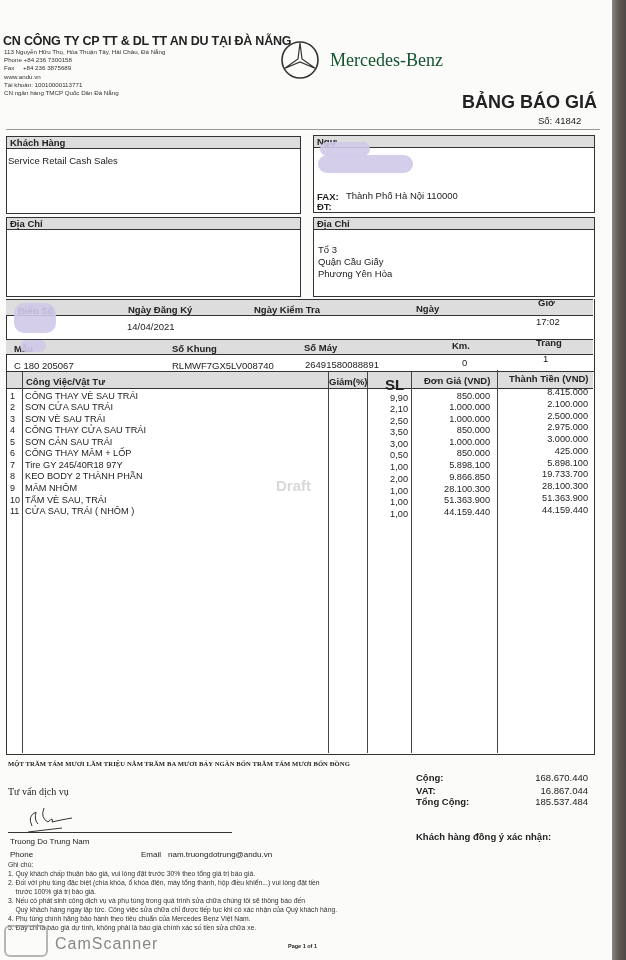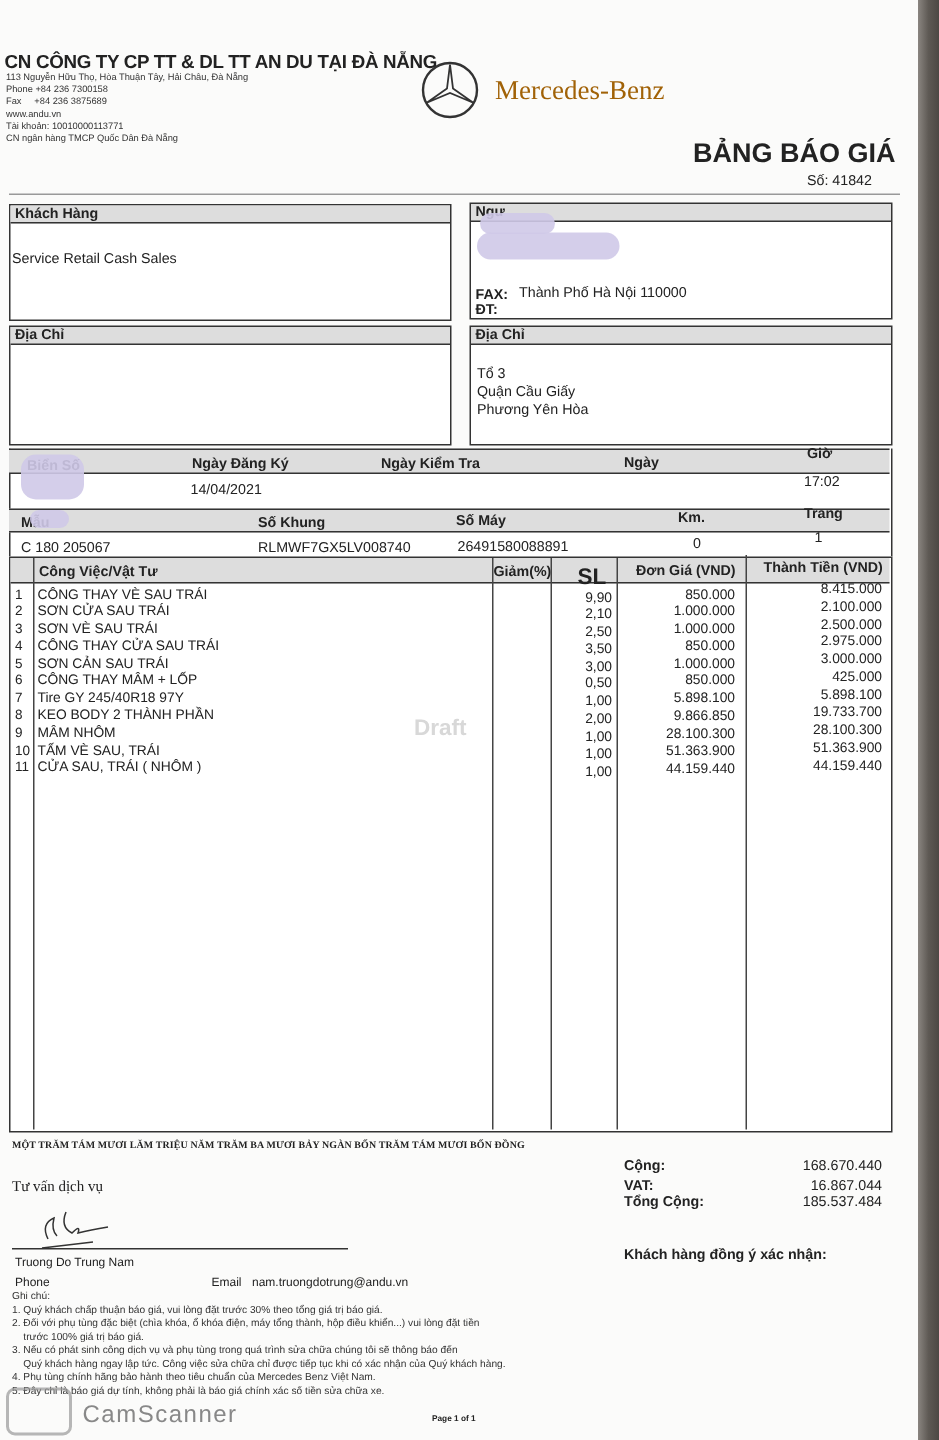--- a/index.html
+++ b/index.html
@@ -8,21 +8,21 @@
     background:#f4f4f2;
     font-family:"Liberation Sans", sans-serif; color:#222;
   }
   .paper { position:absolute; left:0; top:0; width:612px; height:960px; background:#fbfbfa; }
   .edge { position:absolute; right:0; top:0; width:14px; height:960px;
     background:linear-gradient(90deg,#8a8580,#5e5954 50%,#4d4844); }
   .abs { position:absolute; }
   .company-name { left:3px; top:34px; font-weight:bold; font-size:12.5px; letter-spacing:-0.2px; }
   .company-line { left:4px; font-size:6.2px; color:#333; line-height:7.3px; white-space:nowrap; }
   .logo { left:280px; top:40px; width:40px; height:40px; }
-  .brand { left:330px; top:50px; font-family:"Liberation Serif", serif; font-size:18px; color:#a16207; }
+  .brand { left:330px; top:50px; font-family:"Liberation Serif", serif; font-size:18px; color:#14532d; }
   .doc-title { left:462px; top:92px; font-weight:bold; font-size:18px; }
   .doc-no-label { left:538px; top:115px; font-size:9.5px; font-weight:normal; }
   .box { position:absolute; border:1px solid #333; background:#fff; }
   .box-h { height:11px; background:#ddd; border-bottom:1px solid #333; font-weight:bold; font-size:9.5px; padding-left:3px; line-height:11px; }
   .txt9 { font-size:9.5px; }
   .blur { position:absolute; background:#cfc9e8; border-radius:14px; opacity:0.9; }
   .grid-band { position:absolute; background:#ddd; border-top:1px solid #333; border-bottom:1px solid #333; font-weight:bold; font-size:9.5px; }
   .vline { position:absolute; width:1px; background:#444; }
   .hline { position:absolute; height:1px; background:#444; }
   .row-no { position:absolute; left:10px; width:10px; font-size:9px; }
@@ -54,21 +54,21 @@
     <path d="M20 3 L22 19 L35.5 28.5 L20 22 L4.5 28.5 L18 19 Z" fill="none" stroke="#333" stroke-width="1.2"></path>
   </svg>
   <div class="abs brand">Mercedes-Benz</div>
 
   <div class="abs doc-title">BẢNG BÁO GIÁ</div>
   <div class="abs doc-no-label">Số: 41842</div>
   <div class="hline" style="left:6px;top:129px;width:594px;background:#999"></div>
 
   <div class="box" style="left:6px;top:136px;width:293px;height:76px">
     <div class="box-h">Khách Hàng</div>
-    <div class="txt9" style="padding:18px 0 0 1px">Service Retail Cash Sales</div>
+    <div class="txt9" style="padding:6px 0 0 1px">Service Retail Cash Sales</div>
   </div>
   <div class="box" style="left:6px;top:217px;width:293px;height:78px">
     <div class="box-h">Địa Chỉ</div>
     <div class="txt9" style="padding:6px 0 0 3px"></div>
   </div>
 
   <div class="box" style="left:313px;top:135px;width:280px;height:76px">
     <div class="box-h">Ngư</div>
     <div class="abs txt9" style="left:3px;top:55px;font-weight:bold">FAX:</div>
     <div class="abs txt9" style="left:32px;top:54px">Thành Phố Hà Nội 110000</div>

